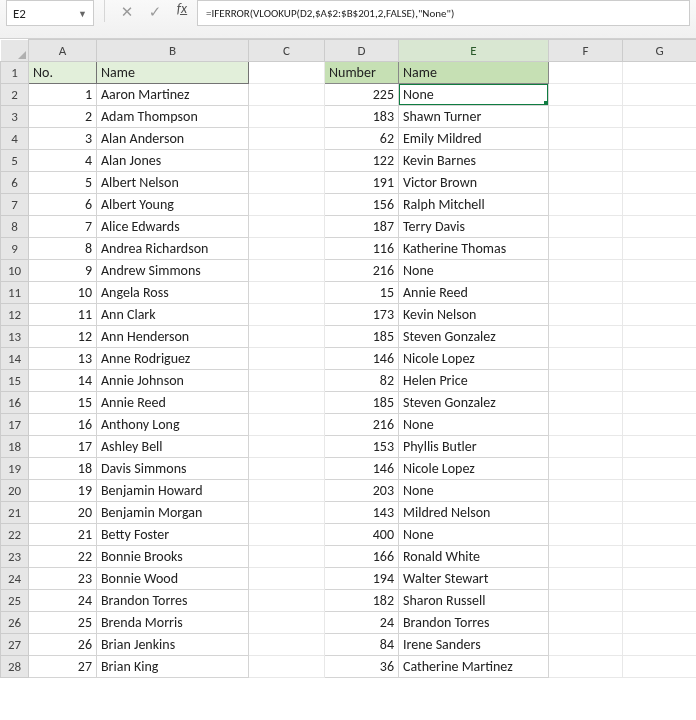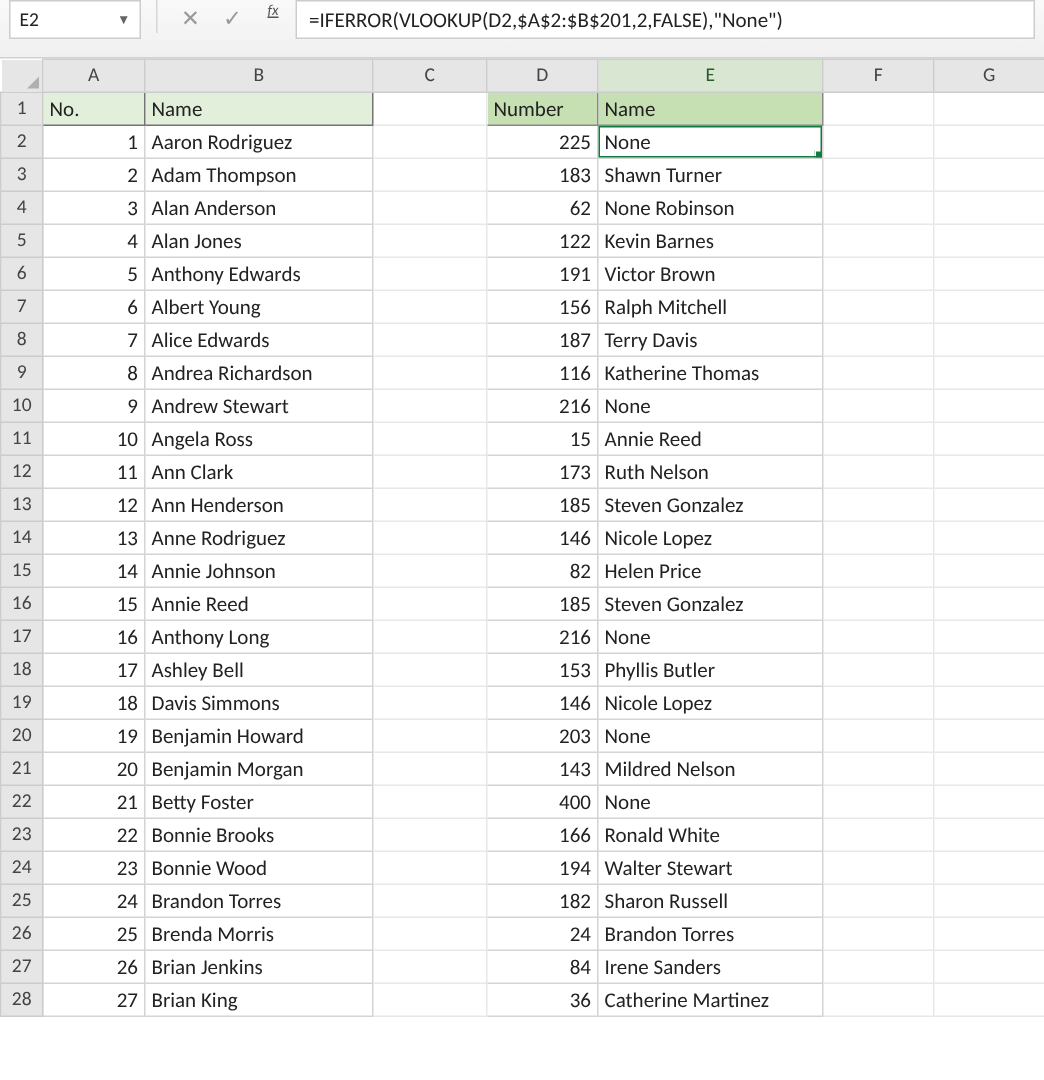--- a/index.html
+++ b/index.html
@@ -35,33 +35,33 @@
   .divider {
     width: 1px; height: 22px; background: #d6d6d6; margin: 0 6px;
   }
   .fx-btn {
     width: 24px; height: 24px;
     display: flex; align-items: center; justify-content: center;
     color: #999; font-size: 15px;
   }
   .fx-label {
     font-style: italic;
-    font-size: 10px;
+    font-size: 14px;
     color: #555;
     width: 22px;
     text-align: center;
     text-decoration: underline;
   }
   .formula-input {
     flex: 1;
     height: 26px;
     background: #fff;
     border: 1px solid #ccc;
     padding: 0 8px;
-    font-size: 14px;
+    font-size: 11px;
     display: flex;
     align-items: center;
   }
   .colhead-row { height: 22px; }
   .corner {
     width: 28px; height: 22px;
     background: #e6e6e6;
     border-right: 1px solid #ccc;
     border-bottom: 1px solid #ccc;
     position: relative;
@@ -182,21 +182,21 @@
         <td class="cell header1">Name</td>
         <td class="cell outside"></td>
         <td class="cell header2">Number</td>
         <td class="cell header2">Name</td>
         <td class="cell outside"></td>
         <td class="cell outside"></td>
       </tr>
       <tr>
         <td class="rowhead">2</td>
         <td class="cell num">1</td>
-        <td class="cell">Aaron Rodriguez</td>
+        <td class="cell">Aaron Martinez</td>
         <td class="cell outside"></td>
         <td class="cell num">225</td>
         <td class="cell  selected">None</td>
         <td class="cell outside"></td>
         <td class="cell outside"></td>
       </tr>
       <tr>
         <td class="rowhead">3</td>
         <td class="cell num">2</td>
         <td class="cell">Adam Thompson</td>
@@ -205,38 +205,38 @@
         <td class="cell"> Shawn Turner</td>
         <td class="cell outside"></td>
         <td class="cell outside"></td>
       </tr>
       <tr>
         <td class="rowhead">4</td>
         <td class="cell num">3</td>
         <td class="cell">Alan Anderson</td>
         <td class="cell outside"></td>
         <td class="cell num">62</td>
-        <td class="cell"> None Robinson</td>
+        <td class="cell"> Emily Mildred</td>
         <td class="cell outside"></td>
         <td class="cell outside"></td>
       </tr>
       <tr>
         <td class="rowhead">5</td>
         <td class="cell num">4</td>
         <td class="cell">Alan Jones</td>
         <td class="cell outside"></td>
         <td class="cell num">122</td>
         <td class="cell"> Kevin Barnes</td>
         <td class="cell outside"></td>
         <td class="cell outside"></td>
       </tr>
       <tr>
         <td class="rowhead">6</td>
         <td class="cell num">5</td>
-        <td class="cell">Anthony Edwards</td>
+        <td class="cell">Albert Nelson</td>
         <td class="cell outside"></td>
         <td class="cell num">191</td>
         <td class="cell"> Victor Brown</td>
         <td class="cell outside"></td>
         <td class="cell outside"></td>
       </tr>
       <tr>
         <td class="rowhead">7</td>
         <td class="cell num">6</td>
         <td class="cell">Albert Young</td>
@@ -262,21 +262,21 @@
         <td class="cell">Andrea Richardson</td>
         <td class="cell outside"></td>
         <td class="cell num">116</td>
         <td class="cell"> Katherine Thomas</td>
         <td class="cell outside"></td>
         <td class="cell outside"></td>
       </tr>
       <tr>
         <td class="rowhead">10</td>
         <td class="cell num">9</td>
-        <td class="cell">Andrew Stewart</td>
+        <td class="cell">Andrew Simmons</td>
         <td class="cell outside"></td>
         <td class="cell num">216</td>
         <td class="cell">None</td>
         <td class="cell outside"></td>
         <td class="cell outside"></td>
       </tr>
       <tr>
         <td class="rowhead">11</td>
         <td class="cell num">10</td>
         <td class="cell">Angela Ross</td>
@@ -285,21 +285,21 @@
         <td class="cell"> Annie Reed</td>
         <td class="cell outside"></td>
         <td class="cell outside"></td>
       </tr>
       <tr>
         <td class="rowhead">12</td>
         <td class="cell num">11</td>
         <td class="cell">Ann Clark</td>
         <td class="cell outside"></td>
         <td class="cell num">173</td>
-        <td class="cell"> Ruth Nelson</td>
+        <td class="cell"> Kevin Nelson</td>
         <td class="cell outside"></td>
         <td class="cell outside"></td>
       </tr>
       <tr>
         <td class="rowhead">13</td>
         <td class="cell num">12</td>
         <td class="cell">Ann Henderson</td>
         <td class="cell outside"></td>
         <td class="cell num">185</td>
         <td class="cell"> Steven Gonzalez</td>

